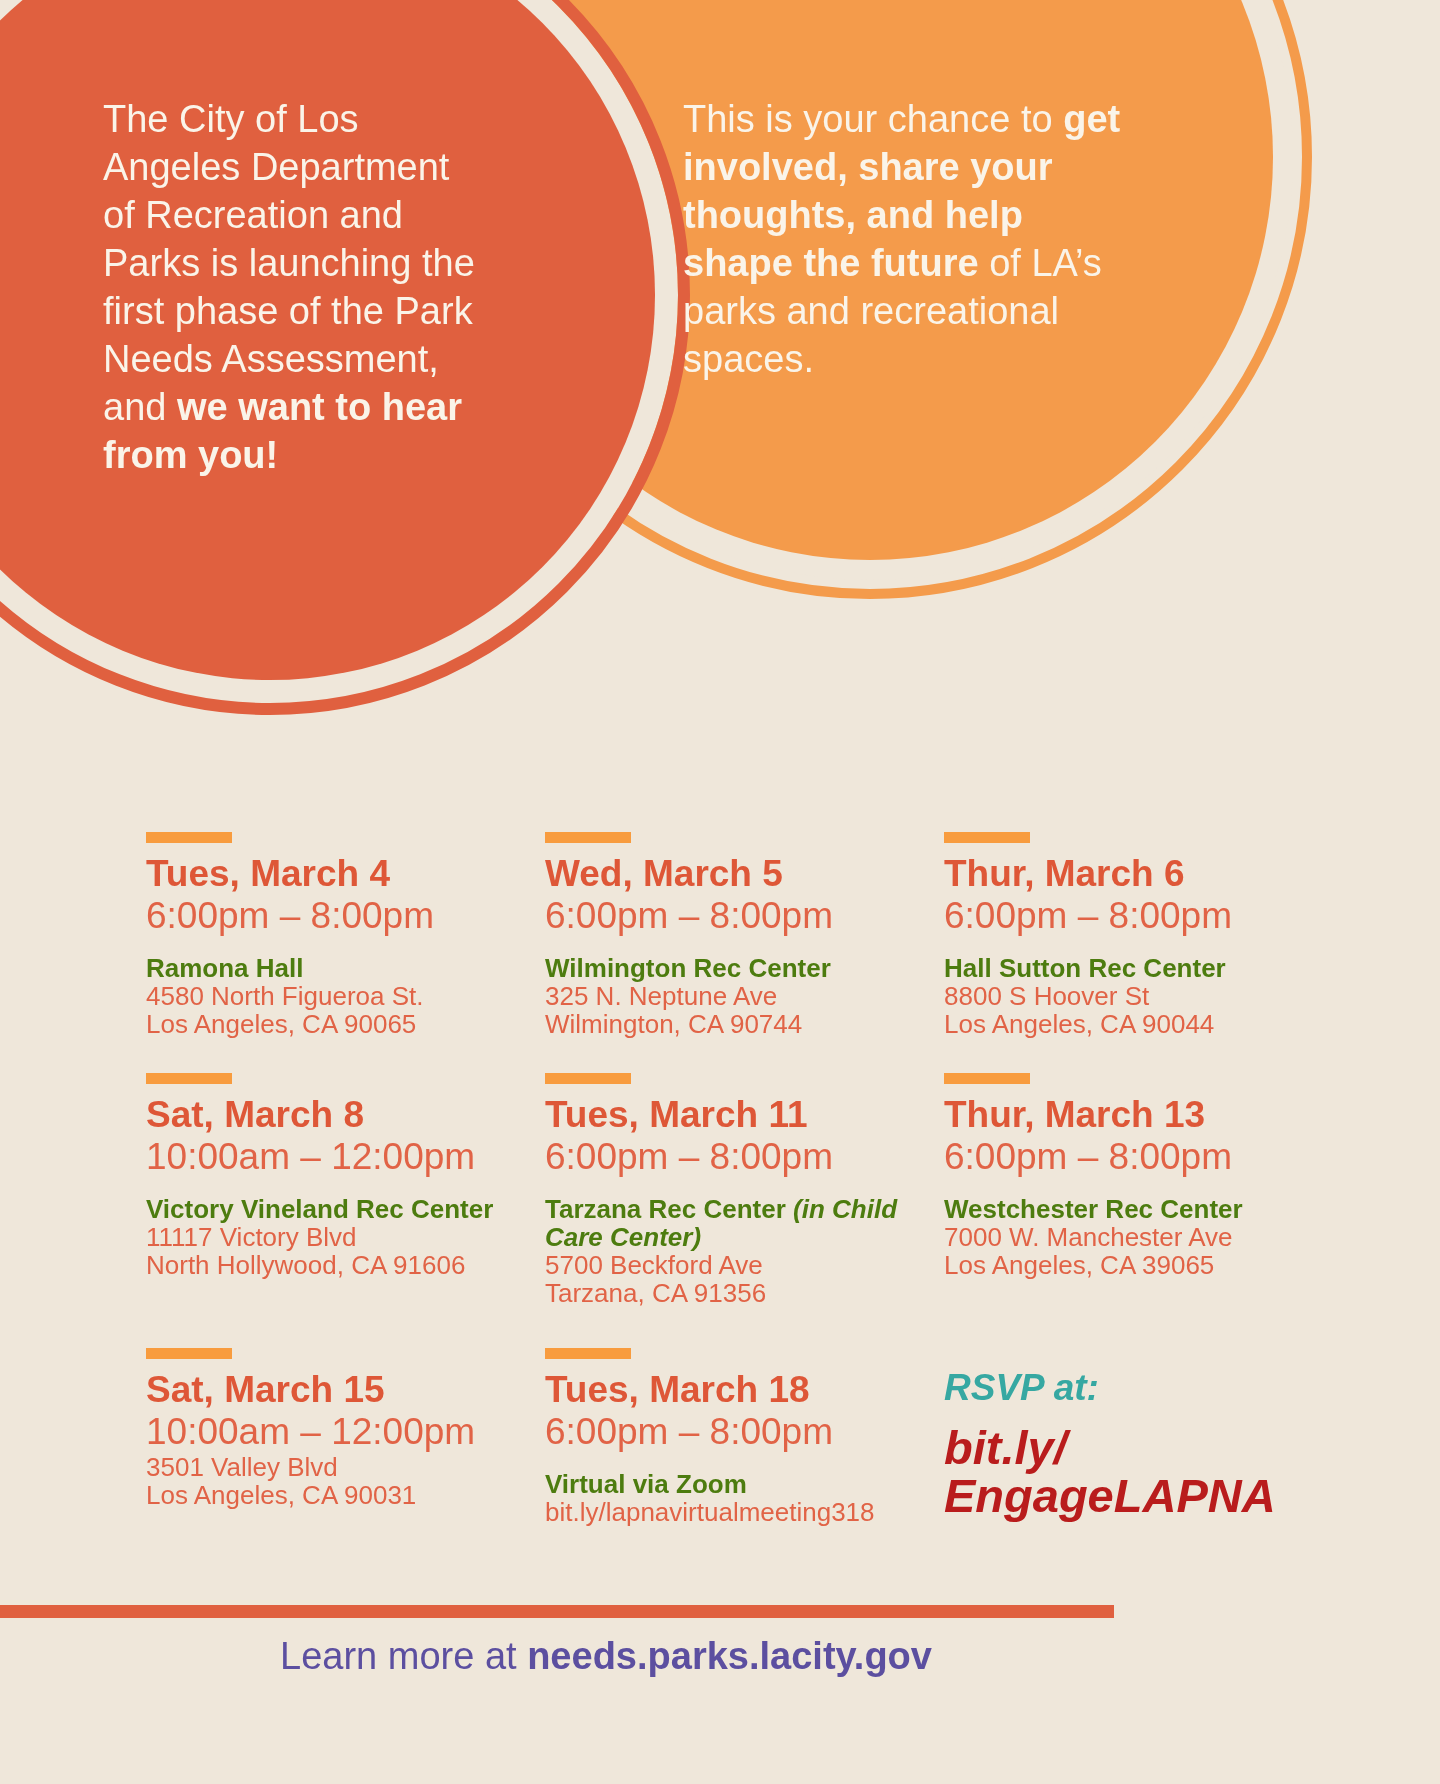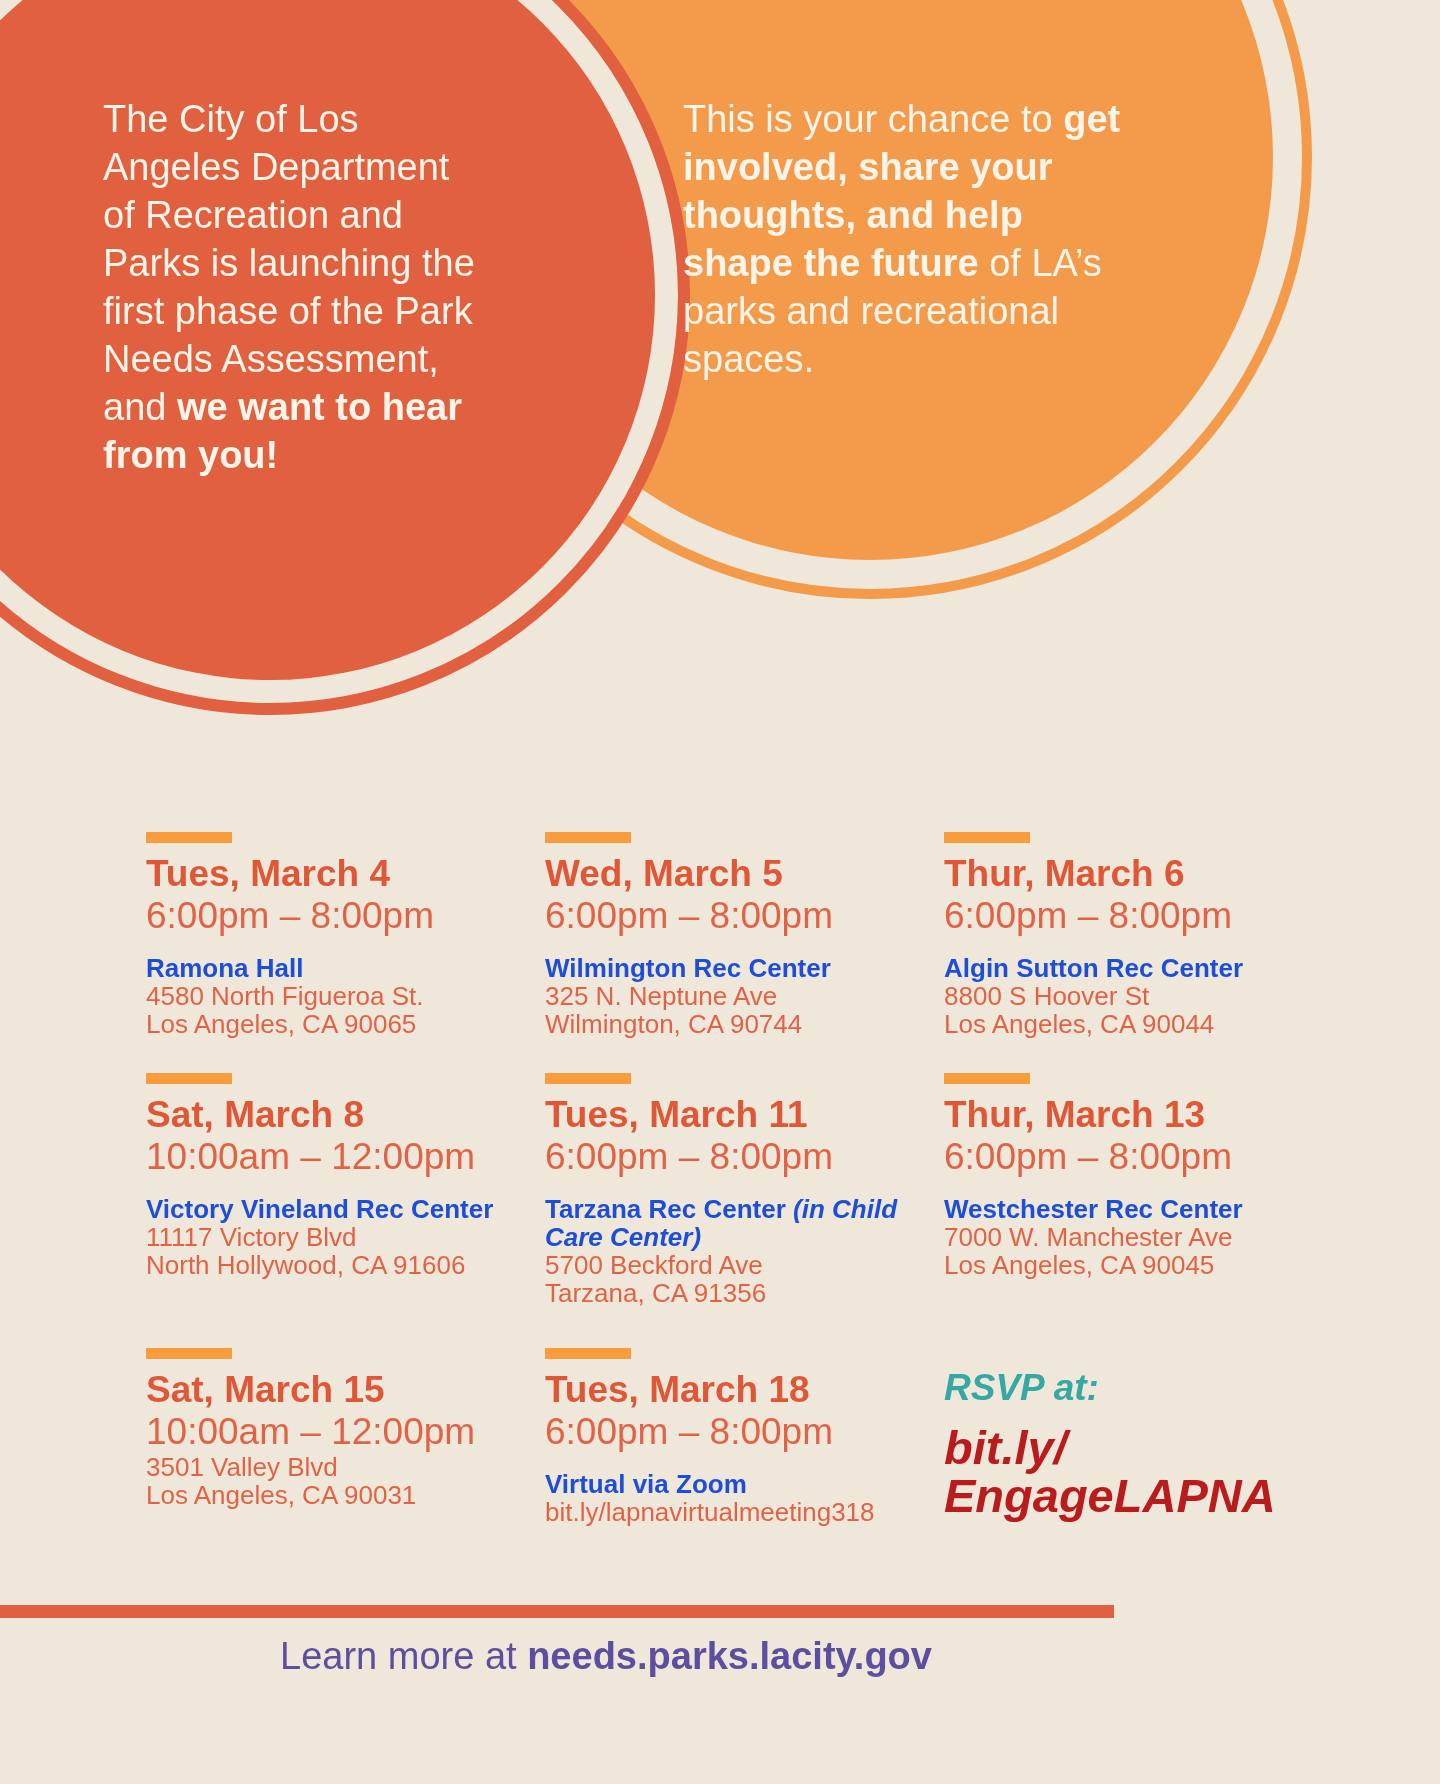--- a/index.html
+++ b/index.html
@@ -27,21 +27,21 @@
   #right-circle-text { left:683px; top:95px; width:438px; }
   .bold { font-weight:bold; }
 
   
   .cell { position:absolute; width:372px; }
   .c1 { left:146px; } .c2 { left:545px; } .c3 { left:944px; }
   .r1 { top:832px; }  .r2 { top:1073px; } .r3 { top:1348px; }
   .bar   { width:86px; height:11px; background:#F89C3E; margin-bottom:10px; }
   .date  { font-size:37px; font-weight:bold; color:#DE5737; line-height:42px; }
   .time  { font-size:37px; color:#E16346; line-height:42px; }
-  .venue { font-size:26px; font-weight:bold; color:#1d4ed8; line-height:28px; margin-top:17px; }
+  .venue { font-size:26px; font-weight:bold; color:#4d7c0f; line-height:28px; margin-top:17px; }
   .vnote { font-style:italic; }
   .addr  { font-size:26px; color:#E16346; line-height:28px; }
 
   
   #rsvp { position:absolute; left:944px; top:1348px; width:420px;font-style:italic; }
   .rsvp-label { margin-top:19px; font-size:37px; font-weight:bold; color:#36A8A2; line-height:42px; }
   .rsvp-link  { margin-top:15px; font-size:47px; font-weight:bold; color:#b91c1c; line-height:48px; }
 
   
   #footer-bar  { position:absolute; left:0; top:1605px; width:1114px; height:13px; background:#E0603F; }
@@ -79,21 +79,21 @@
     <div class="time">6:00pm – 8:00pm</div>
     <div class="venue">Wilmington Rec Center</div>
     <div class="addr">325 N. Neptune Ave</div>
     <div class="addr">Wilmington, CA 90744</div>
   </div>
 
   <div class="cell r1 c3">
     <div class="bar"></div>
     <div class="date">Thur, March 6</div>
     <div class="time">6:00pm – 8:00pm</div>
-    <div class="venue">Algin Sutton Rec Center</div>
+    <div class="venue">Hall Sutton Rec Center</div>
     <div class="addr">8800 S Hoover St</div>
     <div class="addr">Los Angeles, CA 90044</div>
   </div>
 
   <div class="cell r2 c1">
     <div class="bar"></div>
     <div class="date">Sat, March 8</div>
     <div class="time">10:00am – 12:00pm</div>
     <div class="venue">Victory Vineland Rec Center</div>
     <div class="addr">11117 Victory Blvd</div>
@@ -108,21 +108,21 @@
     <div class="addr">5700 Beckford Ave</div>
     <div class="addr">Tarzana, CA 91356</div>
   </div>
 
   <div class="cell r2 c3">
     <div class="bar"></div>
     <div class="date">Thur, March 13</div>
     <div class="time">6:00pm – 8:00pm</div>
     <div class="venue">Westchester Rec Center</div>
     <div class="addr">7000 W. Manchester Ave</div>
-    <div class="addr">Los Angeles, CA 90045</div>
+    <div class="addr">Los Angeles, CA 39065</div>
   </div>
 
   <div class="cell r3 c1">
     <div class="bar"></div>
     <div class="date">Sat, March 15</div>
     <div class="time">10:00am – 12:00pm</div>
     <div class="addr">3501 Valley Blvd</div>
     <div class="addr">Los Angeles, CA 90031</div>
   </div>
 

